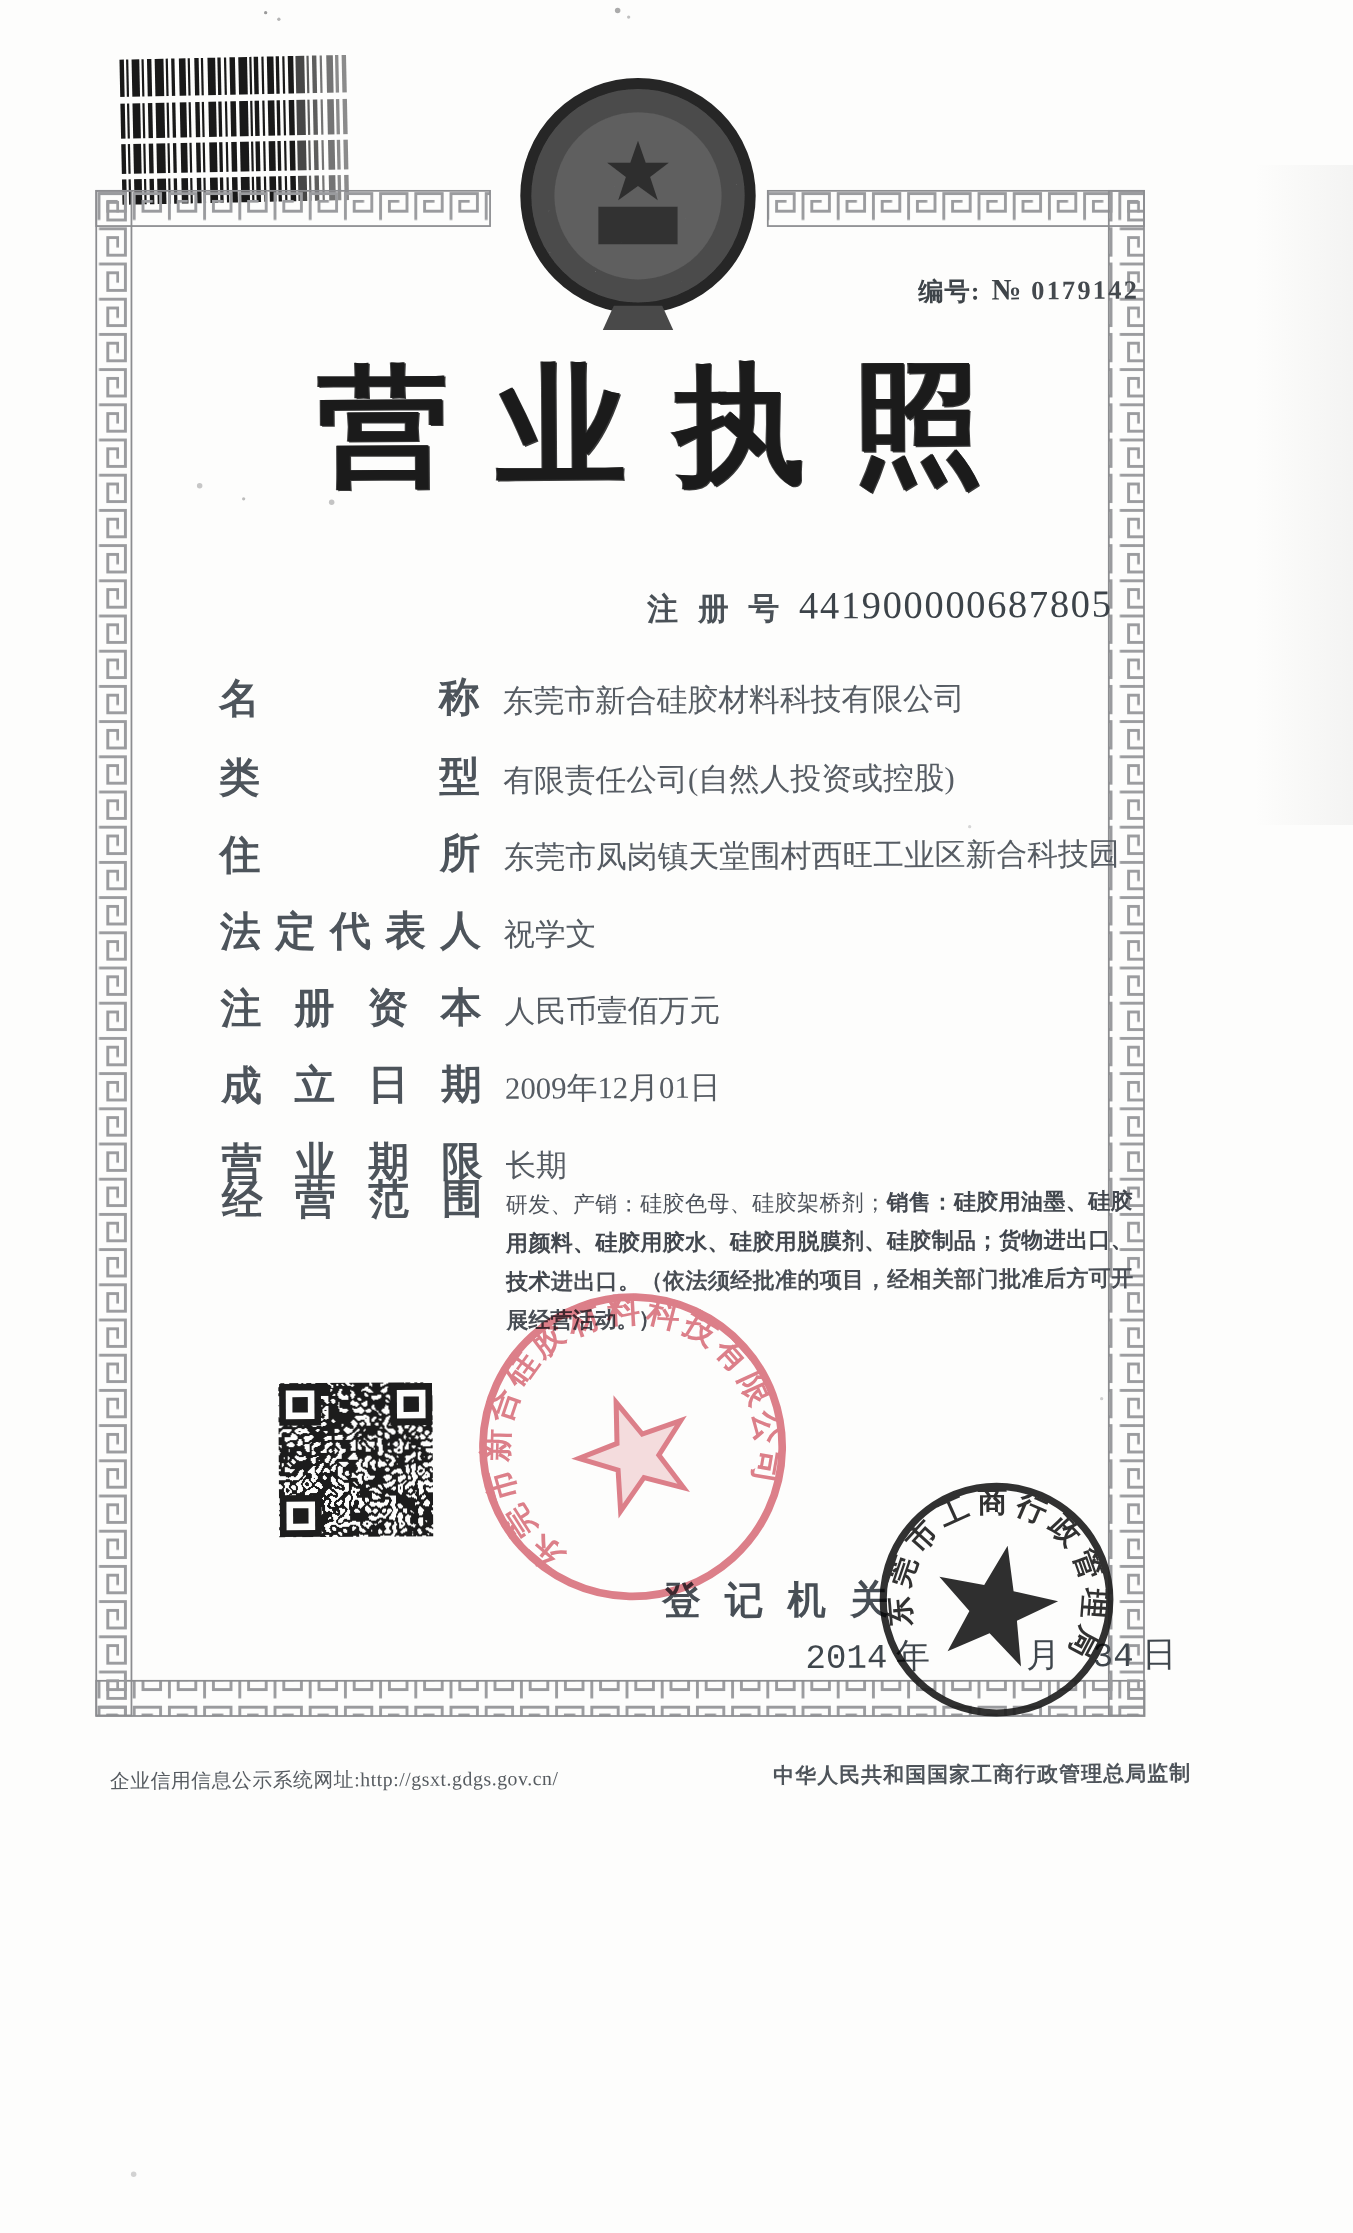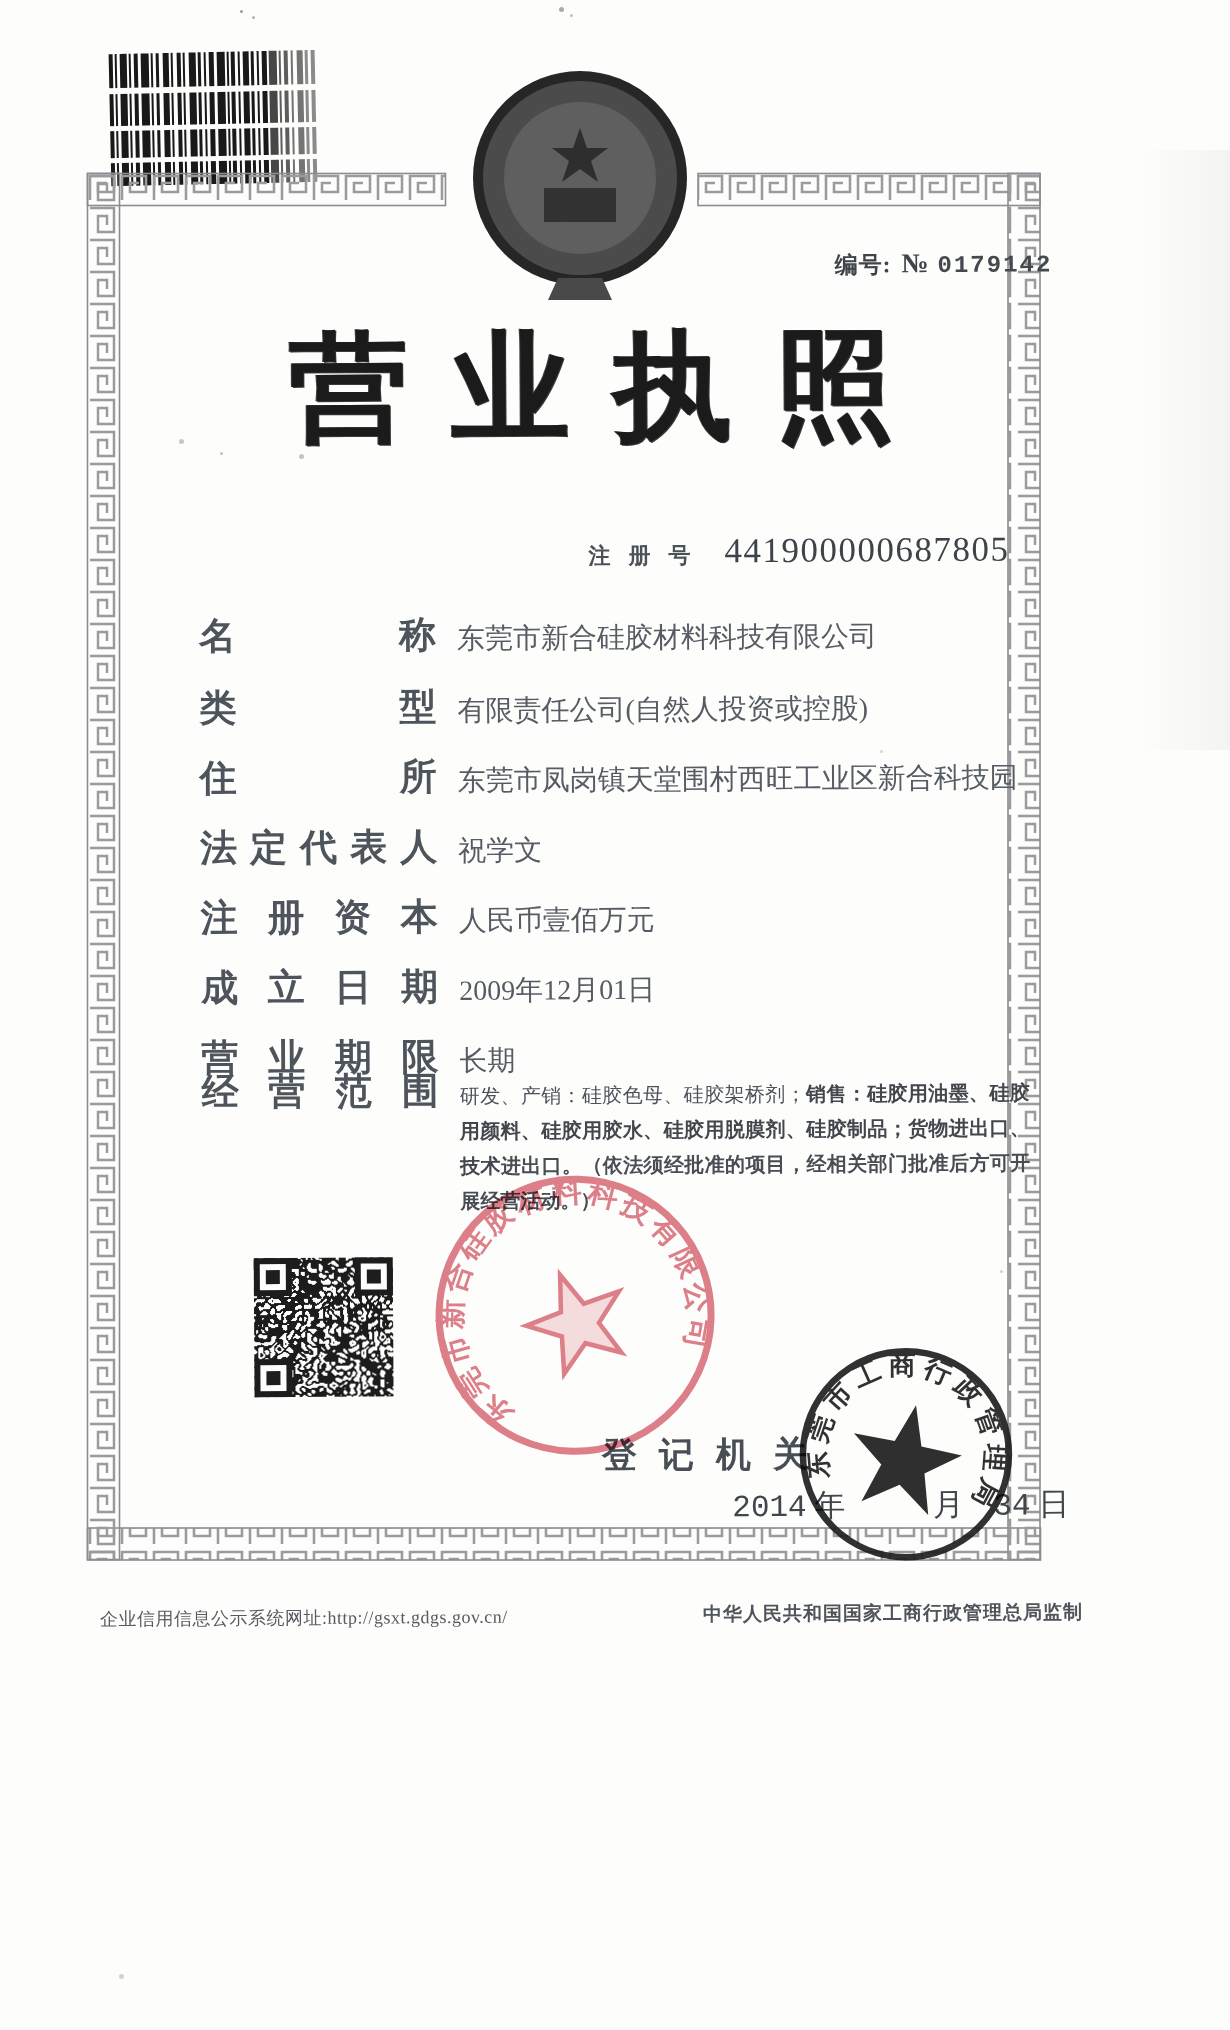--- a/index.html
+++ b/index.html
@@ -13,27 +13,27 @@
     box-shadow:320px -2px 0 1px #ababab, 330px 4px 0 0 #c0c0c0, 12px 6px 0 0 #b5b5b5,
     -60px 430px 0 1px #c7c7c7, -20px 442px 0 0 #bdbdbd, 60px 445px 0 1px #c4c4c4,
     760px 1260px 0 0 #cfcfcf, -120px 1965px 0 1px #d2d2d2, 640px 740px 0 0 #d6d6d6;}
   svg{position:absolute;overflow:visible;}
   .barcode{left:110px;top:50px;}
   .emblem{left:468px;top:66px;}
   .frame{left:86px;top:172px;}
   .serial{position:absolute;left:838px;top:250px;font-size:23px;font-weight:700;color:#3e4449;
     letter-spacing:1px;white-space:nowrap;}
   .serial .numero{font-size:27px;margin:0 8px 0 10px;}
-  .serial .digits{font-family:Liberation Mono, monospace;font-size:24px;letter-spacing:2px;color:#44494e;}
+  .serial .digits{font-family:Liberation Serif, serif;font-size:24px;letter-spacing:2px;color:#44494e;}
   .title{position:absolute;left:292px;top:308px;margin:0;white-space:nowrap;
     font-family:"Liberation Sans","DejaVu Sans",sans-serif;
     font-size:118px;font-weight:900;letter-spacing:44px;color:#1b1b1b;
     text-shadow:1px 1px 0 #3a3a3a, -1px 0 0 #444;}
   .regline{position:absolute;left:590px;top:532px;white-space:nowrap;}
-  .regline .reg-label{font-size:22px;font-weight:700;color:#4a5157;letter-spacing:18px;margin-right:16px;}
+  .regline .reg-label{font-size:28px;font-weight:700;color:#4a5157;letter-spacing:18px;margin-right:0;}
   .regline .reg-value{font-size:35px;color:#3c4349;letter-spacing:1.5px;}
   .row{position:absolute;left:0;top:0;width:100%;}
   .flabel{position:absolute;left:200px;width:237px;font-size:37px;font-weight:700;color:#4d545b;
     text-align:justify;text-align-last:justify;line-height:44px;}
   .fvalue{position:absolute;left:458px;width:566px;font-size:28px;color:#565c63;padding-top:8px;line-height:36px;}
   .scope-text{position:absolute;left:458px;top:1078px;width:570px;font-size:20px;line-height:35px;
     text-align:justify;color:#4d525a;}
   .scope-text .b2{font-weight:700;color:#42474e;}
   .scope-text .b3{font-weight:600;color:#484d54;}
   .qr{left:243px;top:1248px;}

